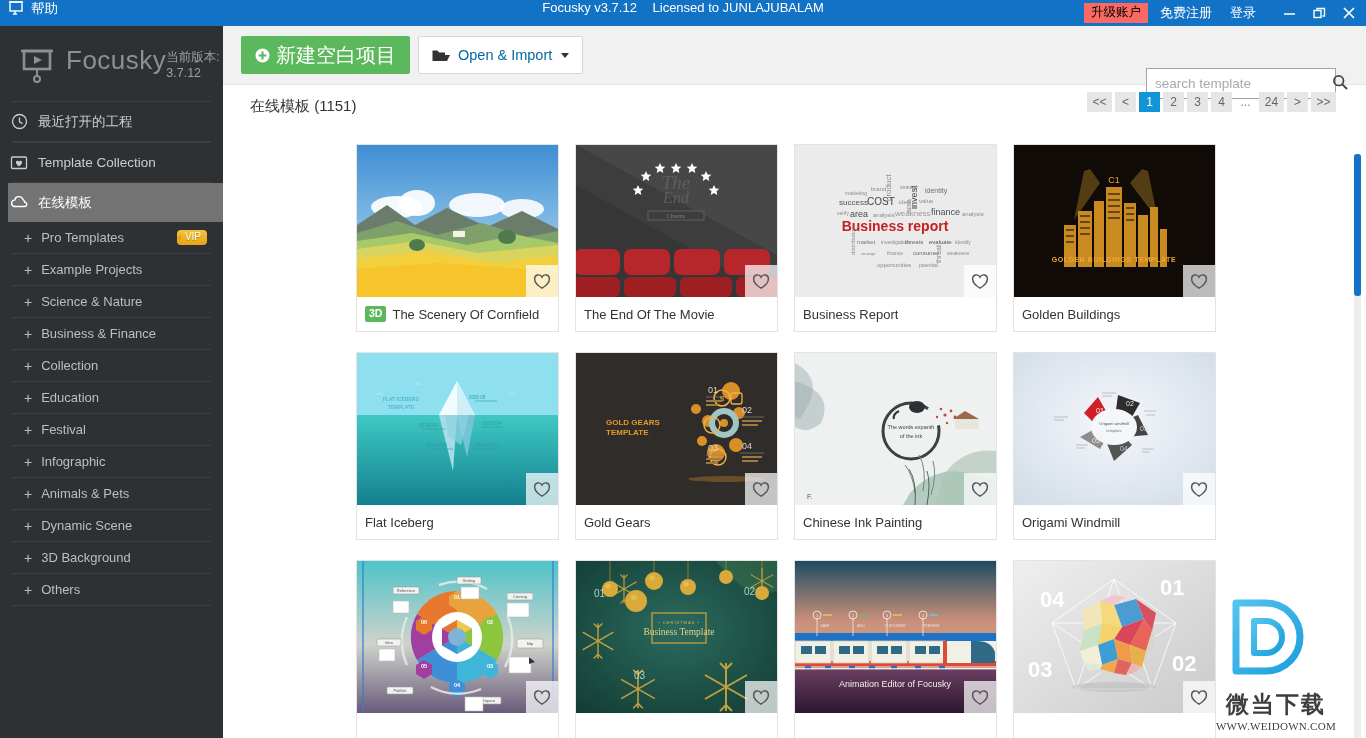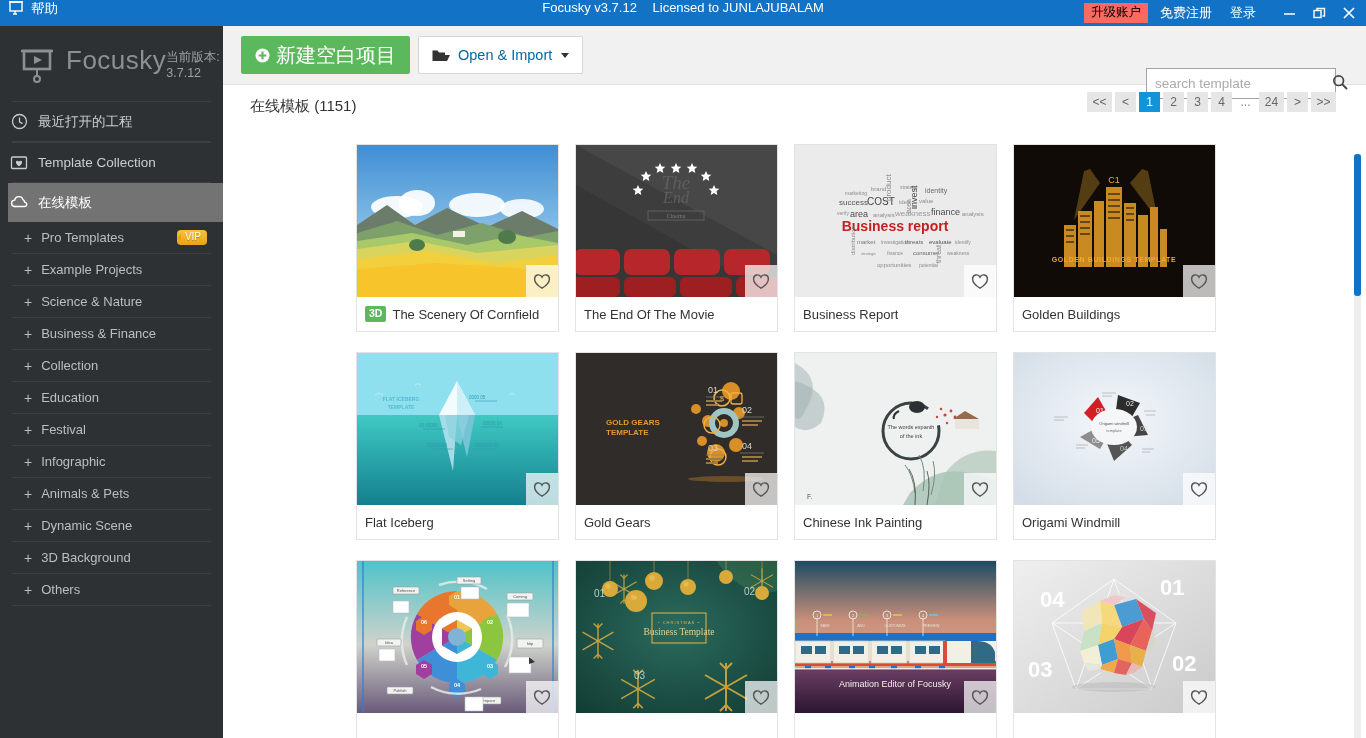--- a/index.html
+++ b/index.html
@@ -1100,14 +1100,28 @@
         </div>
       </div>
 
     </div>
   </div>
 
   <div class="vscroll">
     <div class="vthumb"></div>
   </div>
 
+  <div class="watermark">
+    <svg width="104" height="92" viewBox="0 0 104 92">
+      <defs>
+          <linearGradient id="wmg" x1="0" y1="0" x2="1" y2="1">
+        <stop offset="0" stop-color="#53c3ef"></stop>
+            <stop offset="1" stop-color="#1a9fdd"></stop>
+          </linearGradient>
+        </defs>
+      <path d="M12 6 h30 a34 34 0 0 1 0 68 H12z" fill="none" stroke="url(#wmg)" stroke-width="7" stroke-linejoin="round"></path>
+      <path d="M30 24 h12 a16 16 0 0 1 0 32 H30z" fill="none" stroke="url(#wmg)" stroke-width="6" stroke-linejoin="round"></path>
+    </svg>
+    <div class="wm-cn">微当下载</div>
+    <div class="wm-url">WWW.WEIDOWN.COM</div>
+  </div>
 
 </div>
 
 </body></html>

